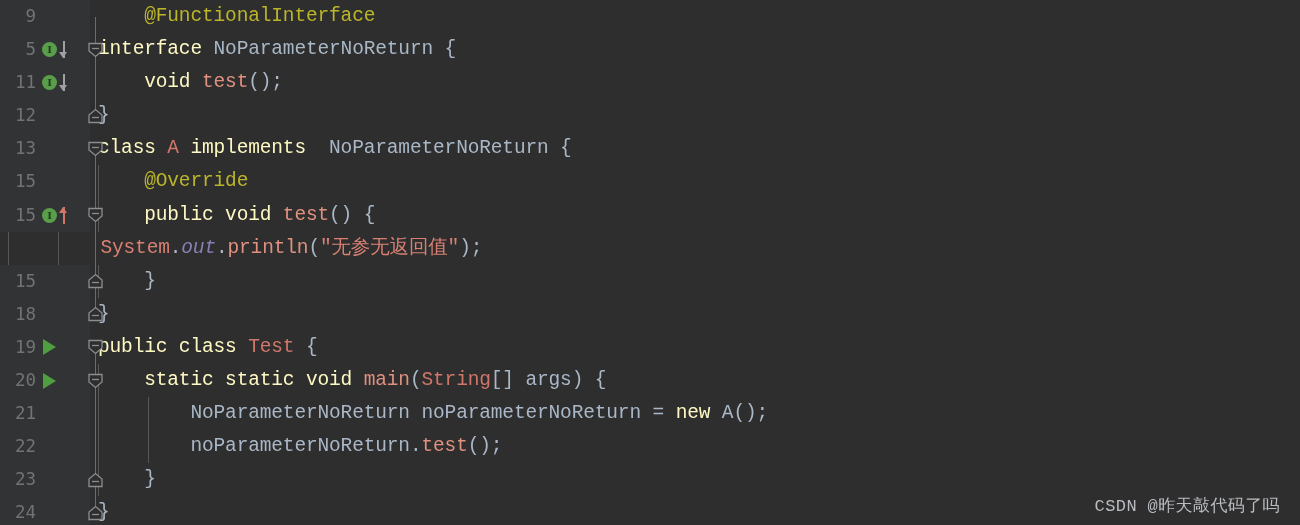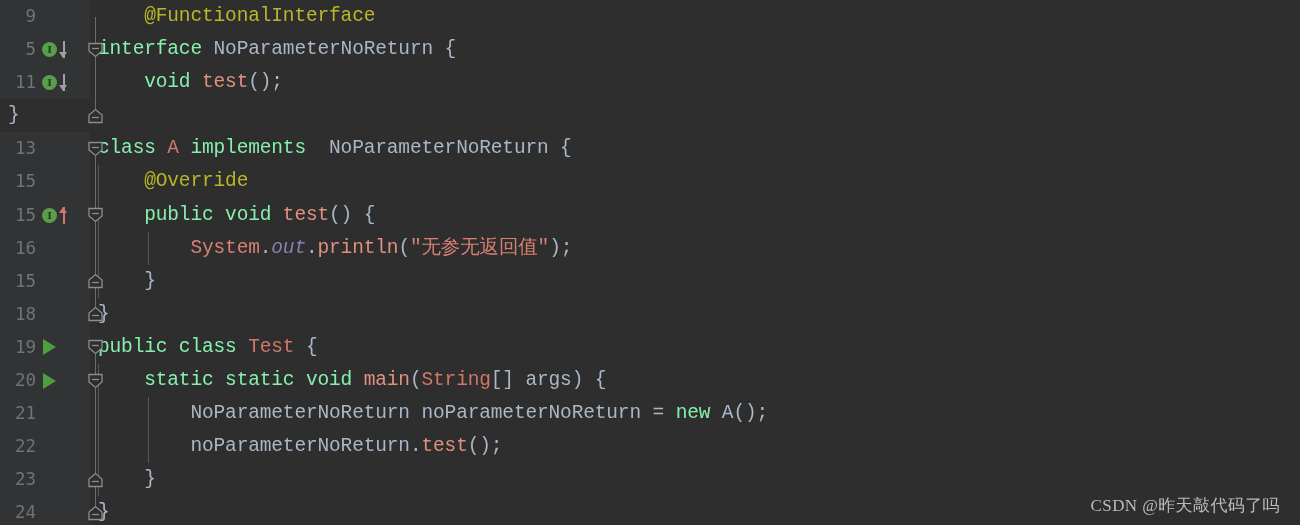--- a/index.html
+++ b/index.html
@@ -165,38 +165,38 @@
     position: absolute;
     top: 0;
     width: 1px;
     height: 33.1px;
     background: #54585b;
   }
   .ig1 { left: 8px; }
   .ig2 { left: 58px; }
 
   
-  .kw      { color: #86efac; }
+  .kw      { color: #fef9c3; }
   .anno    { color: #bbb529; }
   .str     { color: #d98073; }
   .type    { color: #d0766a; }
   .cls     { color: #a9b7c6; }
   .mth     { color: #e0907f; }
   .fld     { color: #8a7fb5; font-style: italic; }
   .ident   { color: #a9b7c6; }
   .punct   { color: #a9b7c6; }
   .sysout  { color: #d98073; }
 
   
   #watermark {
     position: absolute;
     right: 20px;
     bottom: 8px;
     color: #b9bcc0;
-    font-family: Liberation Serif, serif;
+    font-family: Liberation Mono, monospace;
     font-size: 17px;
     letter-spacing: 0.4px;
     z-index: 9;
     pointer-events: none;
   }
 </style>
 </head>
 <body>
 
 <div id="editor">
@@ -243,20 +243,24 @@
               <span class="head"></span>
             </span>
           </span>
         </div>
         <div class="fold-col">
           <div class="fold-line"></div>
         </div>
         <div class="code"><span class="punct">    </span><span class="kw">void </span><span class="mth">test</span><span class="punct">();</span></div>
       </div>
       <div class="line">
+        <div class="gutter">
+          <span class="lnum">12</span>
+          <span class="marker"></span>
+        </div>
         <div class="fold-col">
           <div class="fold-line half-top"></div>
           <div class="fold-ico">
             <svg width="17" height="16" viewBox="0 0 17 16">
               <path d="M2 14.5 H15 V7 L8.5 1.5 L2 7 Z" fill="#2e2e2e" stroke="#8b8d8f" stroke-width="1.3"></path>
               <line x1="5" y1="9.5" x2="12" y2="9.5" stroke="#8b8d8f" stroke-width="1.3"></line>
             </svg>
           </div>
         </div>
         <div class="code"><span class="punct">}</span></div>
@@ -303,24 +307,20 @@
           <div class="fold-ico">
             <svg width="17" height="16" viewBox="0 0 17 16">
               <path d="M2 1.5 H15 V9 L8.5 14.5 L2 9 Z" fill="#2e2e2e" stroke="#8b8d8f" stroke-width="1.3"></path>
               <line x1="5" y1="6.5" x2="12" y2="6.5" stroke="#8b8d8f" stroke-width="1.3"></line>
             </svg>
           </div>
         </div>
         <div class="code"><span class="indent-guide ig1"></span><span class="punct">    </span><span class="kw">public void </span><span class="mth">test</span><span class="punct">() {</span></div>
       </div>
       <div class="line">
-        <div class="gutter">
-          <span class="lnum">16</span>
-          <span class="marker"></span>
-        </div>
         <div class="fold-col">
           <div class="fold-line"></div>
         </div>
         <div class="code"><span class="indent-guide ig1"></span><span class="indent-guide ig2"></span><span class="punct">        </span><span class="sysout">System</span><span class="punct">.</span><span class="fld">out</span><span class="punct">.</span><span class="mth">println</span><span class="punct">(</span><span class="str">"无参无返回值"</span><span class="punct">);</span></div>
       </div>
       <div class="line">
         <div class="gutter">
           <span class="lnum">15</span>
           <span class="marker"></span>
         </div>

